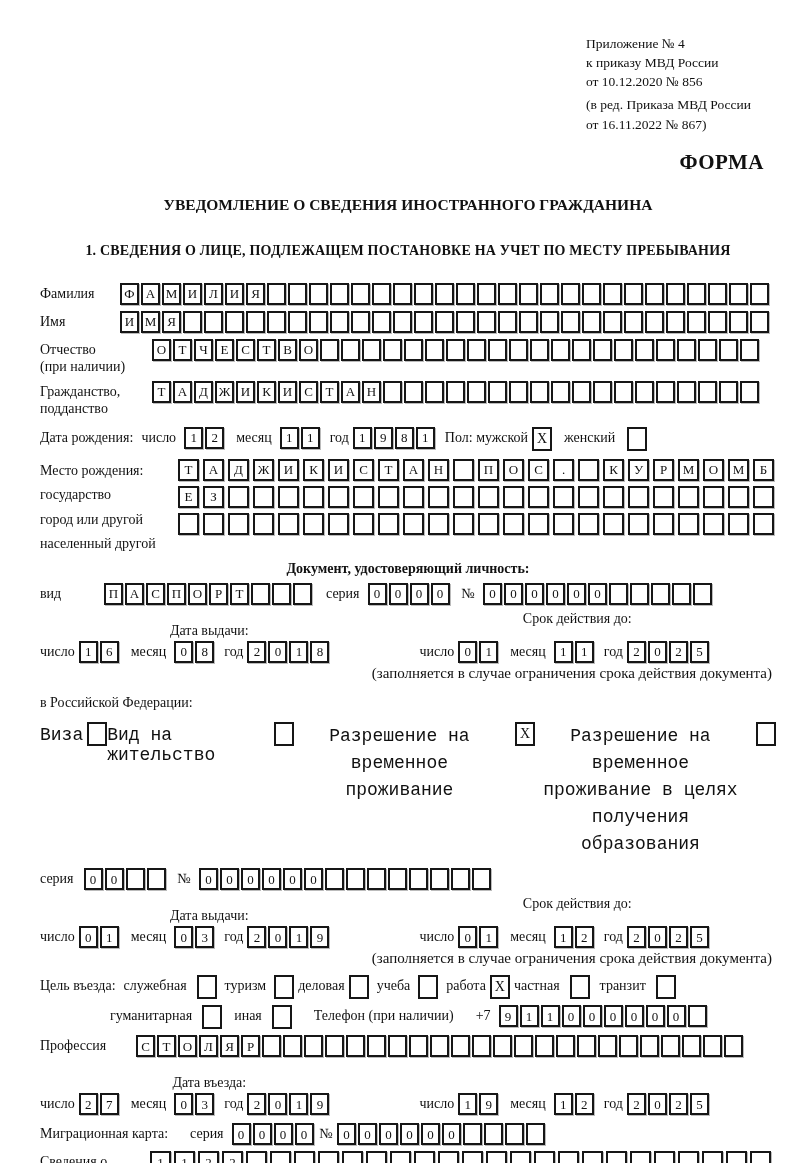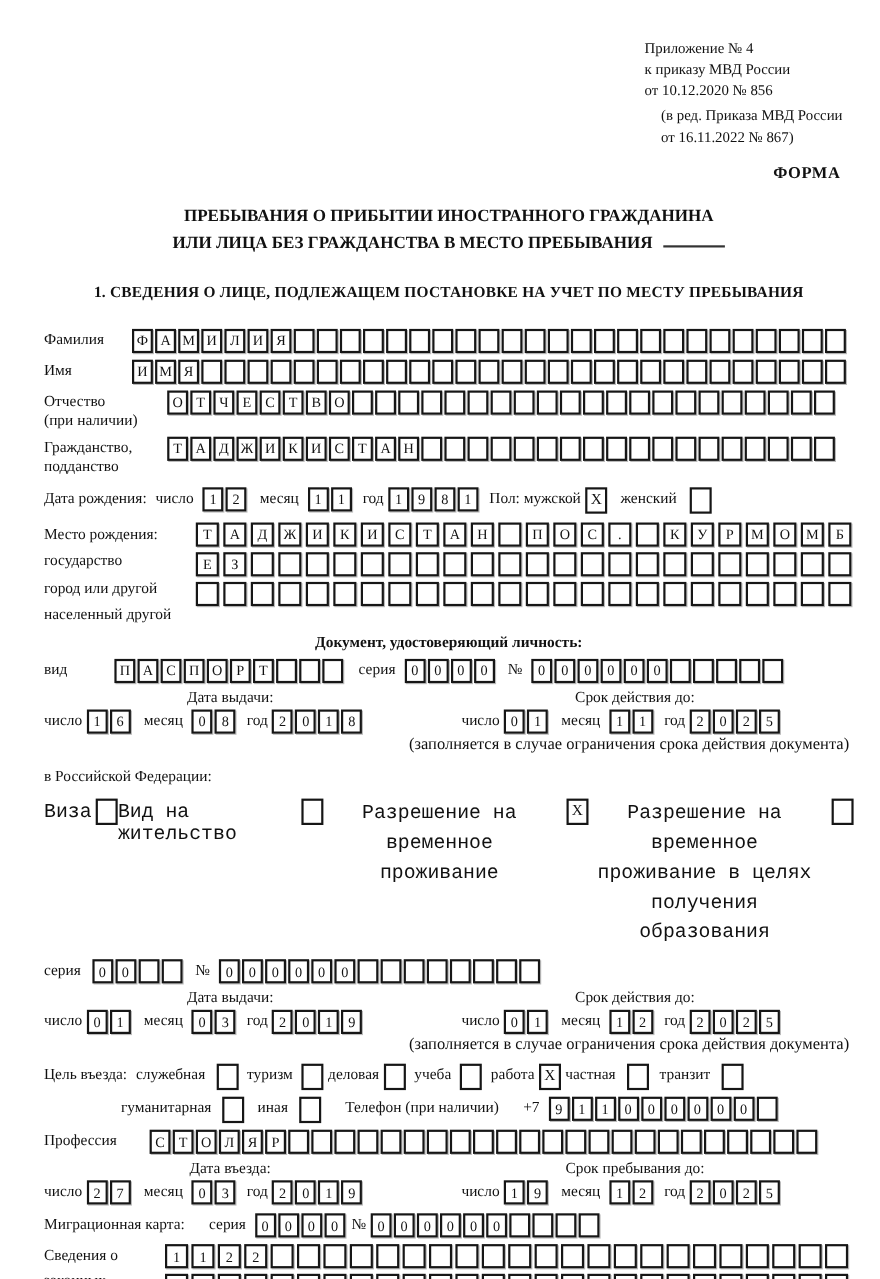--- a/index.html
+++ b/index.html
@@ -7,22 +7,22 @@
     position:relative;
     width:800px;height:1163px;
     box-sizing:border-box;
     padding:34px 24px 16px 40px;
     background:#fff;color:#111;
     font-family:"Liberation Serif","DejaVu Serif",serif;
     overflow:hidden;
   }
   
   .hdr{margin-left:546px;font-size:13.5px;line-height:1.42;}
-  .hdr .note{margin-top:4px;margin-left:15px;}
-  .forma{ text-align:right; padding-right:12px; font-weight:bold; font-size:15px; margin-top:16px; letter-spacing:.5px;}
+  .hdr .note{margin-top:4px;}
+  .forma{ text-align:right; padding-right:12px; font-weight:bold; font-size:21px; margin-top:16px; letter-spacing:.5px;}
   .title{ text-align:center; font-weight:bold; font-size:15.5px; line-height:1.55; margin-top:18px;}
   .title .uline{display:inline-block;width:56px;border-bottom:2px solid #333;height:14px;margin-left:10px;}
   .sect{ text-align:center; font-weight:bold; font-size:14px; margin-top:26px; letter-spacing:.2px;}
   
   .rows{margin-top:24px;}
   .row{display:flex;align-items:flex-start;margin-bottom:6px;}
   .lbl{font-size:14px;padding-top:3px;white-space:nowrap;}
   .grid{display:flex;flex-wrap:nowrap;}
   .cell{
     box-sizing:border-box;flex:0 0 auto;
@@ -39,21 +39,21 @@
     width:20px;height:24px;border:2px solid #161616;background:#fff;
     display:flex;align-items:center;justify-content:center;
     font-size:14px;
   }
   .w80{width:80px;flex:0 0 80px;}
   .w110{width:112px;flex:0 0 112px;}
   .w134{width:138px;flex:0 0 138px;}
   .sub{font-size:14px;margin-top:-4px;margin-bottom:6px;}
   .center-b{text-align:center;font-weight:bold;font-size:14px;margin:4px 0 6px 0;}
   .dhdr{display:flex;font-size:14px;margin-bottom:2px;}
-  .dhdr .l{width:46%;text-align:center;}
+  .dhdr .l{width:46%;text-align:center;margin-top:12px;}
   .dhdr .r{width:54%;text-align:center;}
   .drow{display:flex;align-items:flex-start;}
   .dgrp{display:flex;align-items:flex-start;}
   .dgrp .lbl{padding-top:3px;}
   .note-r{font-size:15px;text-align:right;padding-right:4px;margin:2px 0 8px 0;}
   .para{font-size:14px;line-height:1.9;margin:4px 0 2px 0;}
   .ck-line{display:flex;align-items:flex-start;margin:6px 0 10px 0;}
   .ck-item{display:flex;align-items:flex-start;}
   .ck-item .txt{font-size:18px;padding-top:3px;font-family:Liberation Mono, monospace;}
   .ck-item .txt.cen{text-align:center;line-height:1.5;padding-top:1px;}
@@ -73,22 +73,21 @@
     <div>к приказу МВД России</div>
     <div>от 10.12.2020 № 856</div>
     <div class="note">
       <div>(в ред. Приказа МВД России</div>
       <div>от 16.11.2022 № 867)</div>
     </div>
   </div>
   <div class="forma">ФОРМА</div>
 
   <div class="title">
-    <div>ПРЕБЫВАНИЯ О ПРИБЫТИИ ИНОСТРАННОГО ГРАЖДАНИНА</div>
-    <div><span>ИЛИ ЛИЦА БЕЗ ГРАЖДАНСТВА В МЕСТО ПРЕБЫВАНИЯ</span><span class="uline"></span></div>
+    <div>УВЕДОМЛЕНИЕ О СВЕДЕНИЯ ИНОСТРАННОГО ГРАЖДАНИНА</div>
   </div>
 
   <div class="sect">1. СВЕДЕНИЯ О ЛИЦЕ, ПОДЛЕЖАЩЕМ ПОСТАНОВКЕ НА УЧЕТ ПО МЕСТУ ПРЕБЫВАНИЯ</div>
 
   <div class="rows">
 
     <div class="row">
       <span class="lbl w80">Фамилия</span>
       <span class="grid">
           <span class="cell">Ф</span>
@@ -601,21 +600,20 @@
           <span class="cell"></span>
           <span class="cell"></span>
           <span class="cell"></span>
           <span class="cell"></span>
           <span class="cell"></span>
         </span>
     </div>
 
     <div class="dhdr" style="margin-top:6px;">
       <span class="l">Дата въезда:</span>
-      <span class="r">Срок пребывания до:</span>
     </div>
     <div class="drow">
       <span class="dgrp">
         <span class="lbl">число</span>
         <span class="grid gap4">
             <span class="cell">2</span>
             <span class="cell">7</span>
           </span>
         <span class="lbl gap10">месяц</span>
         <span class="grid gap8">

